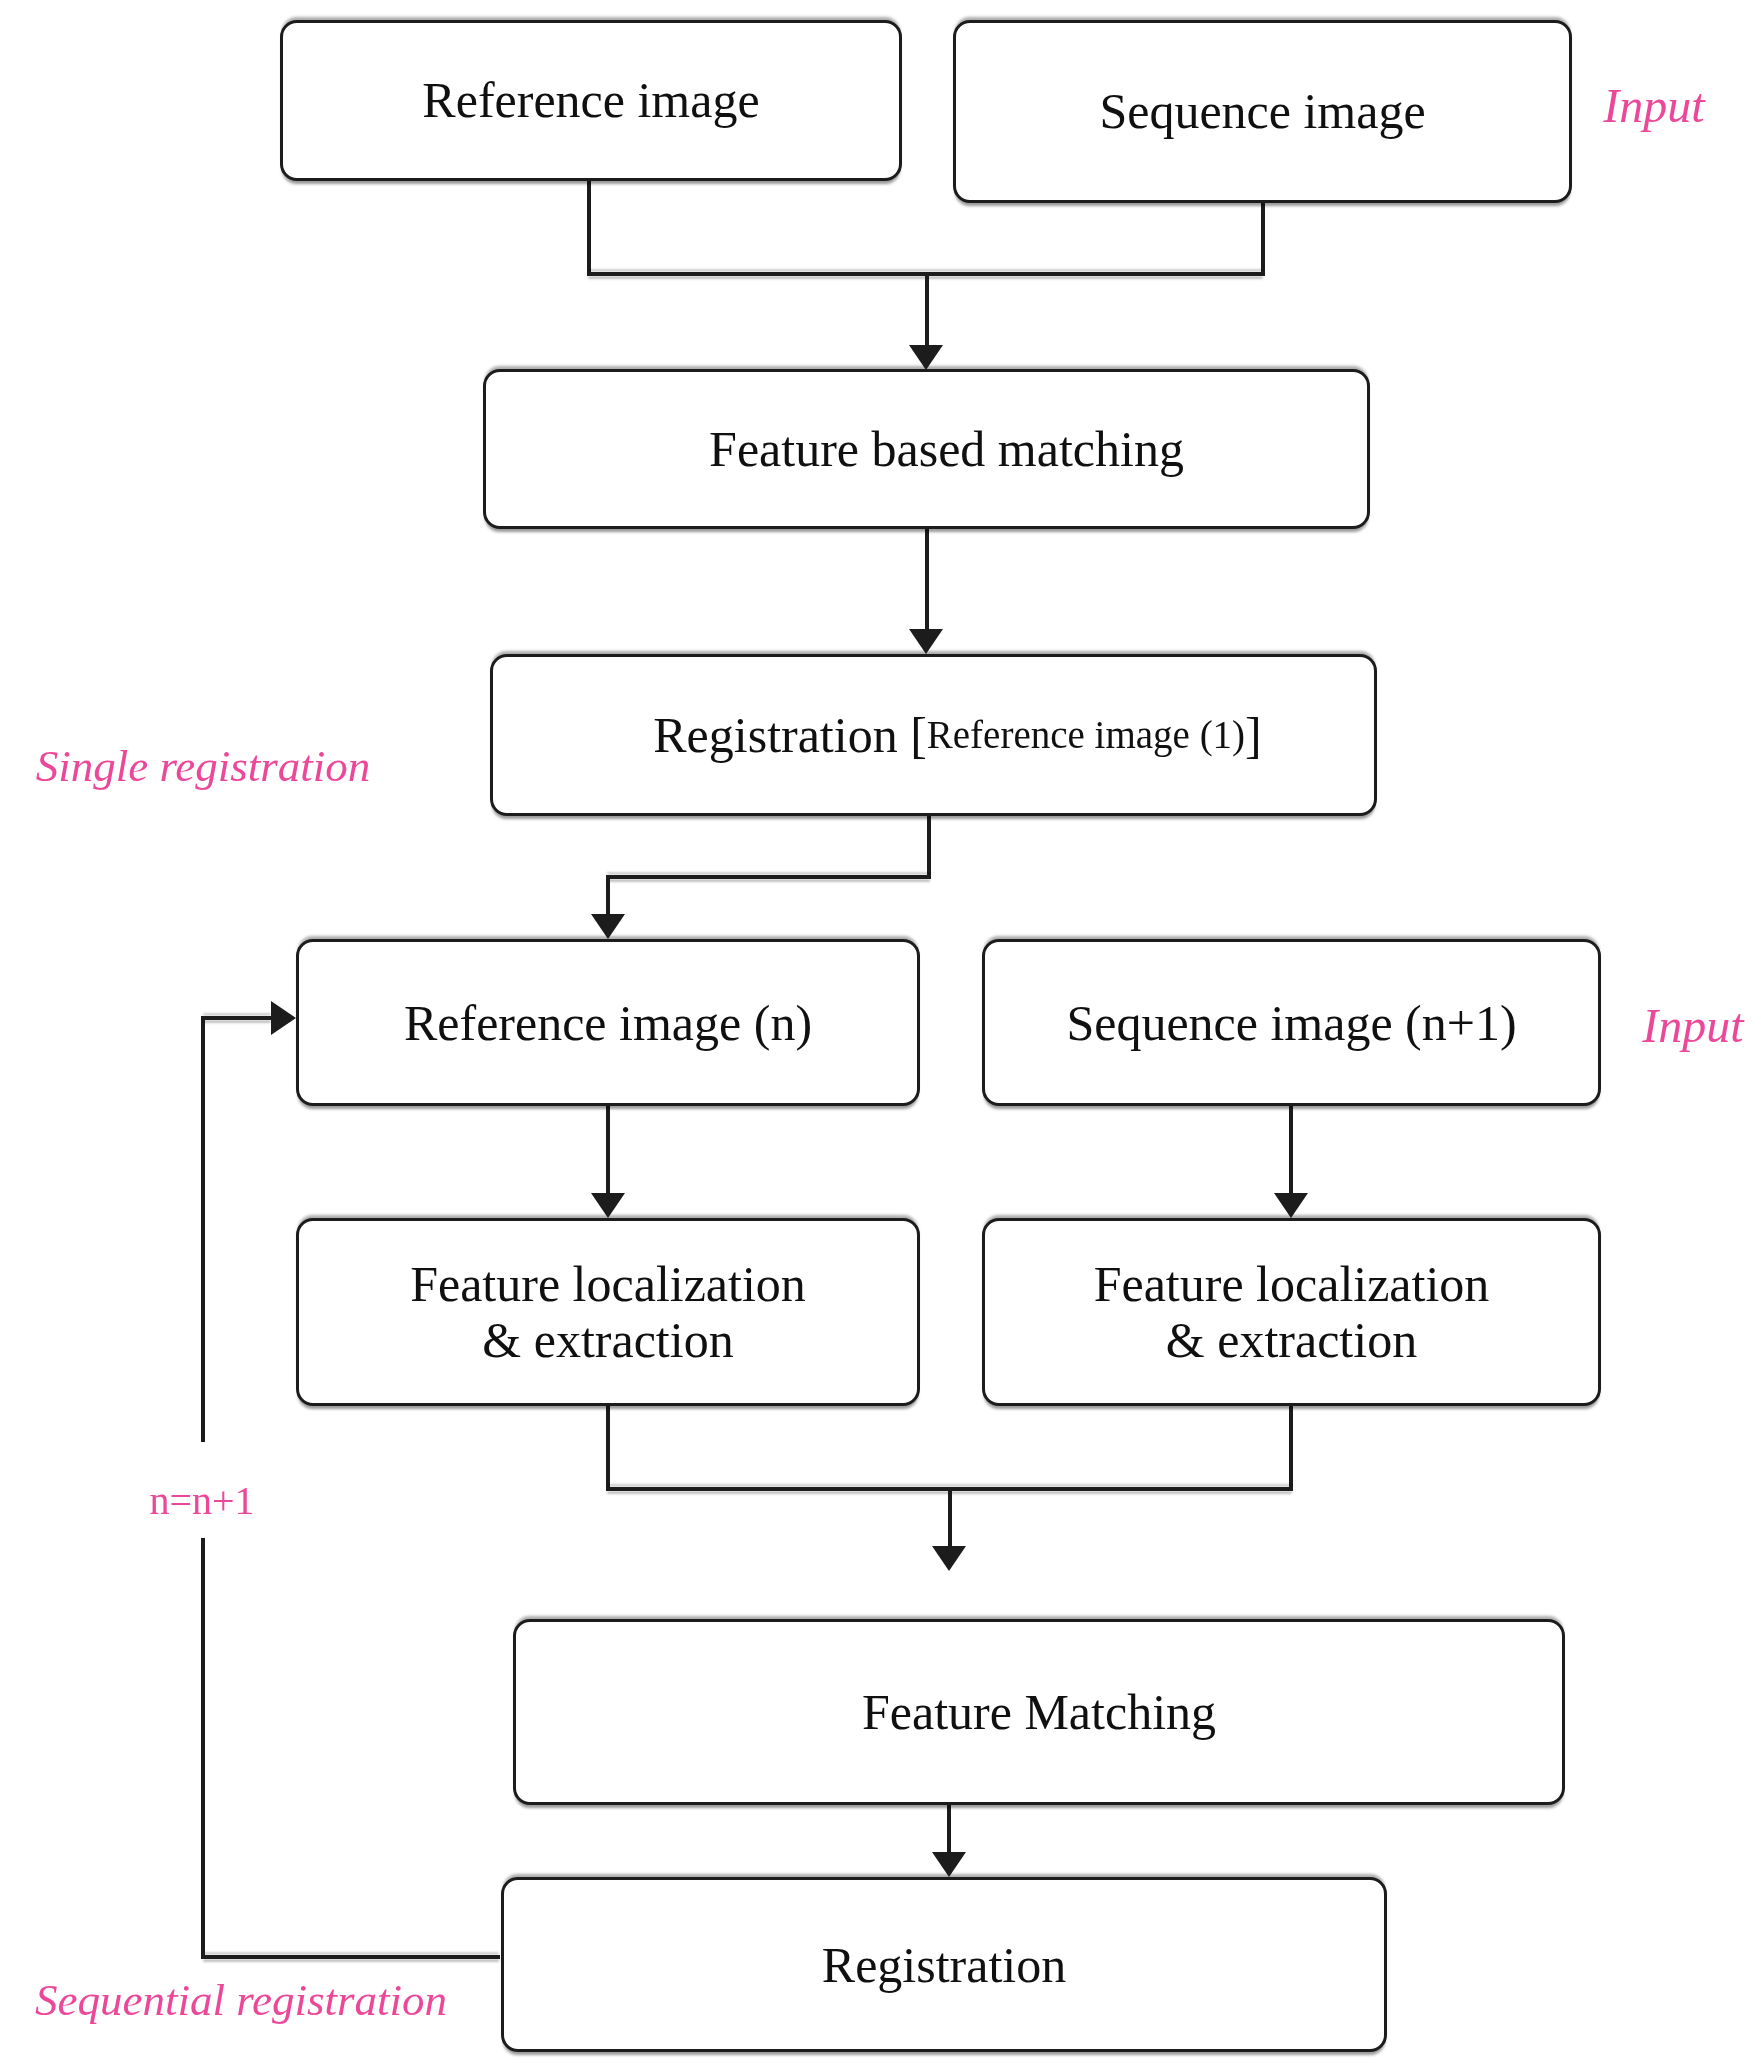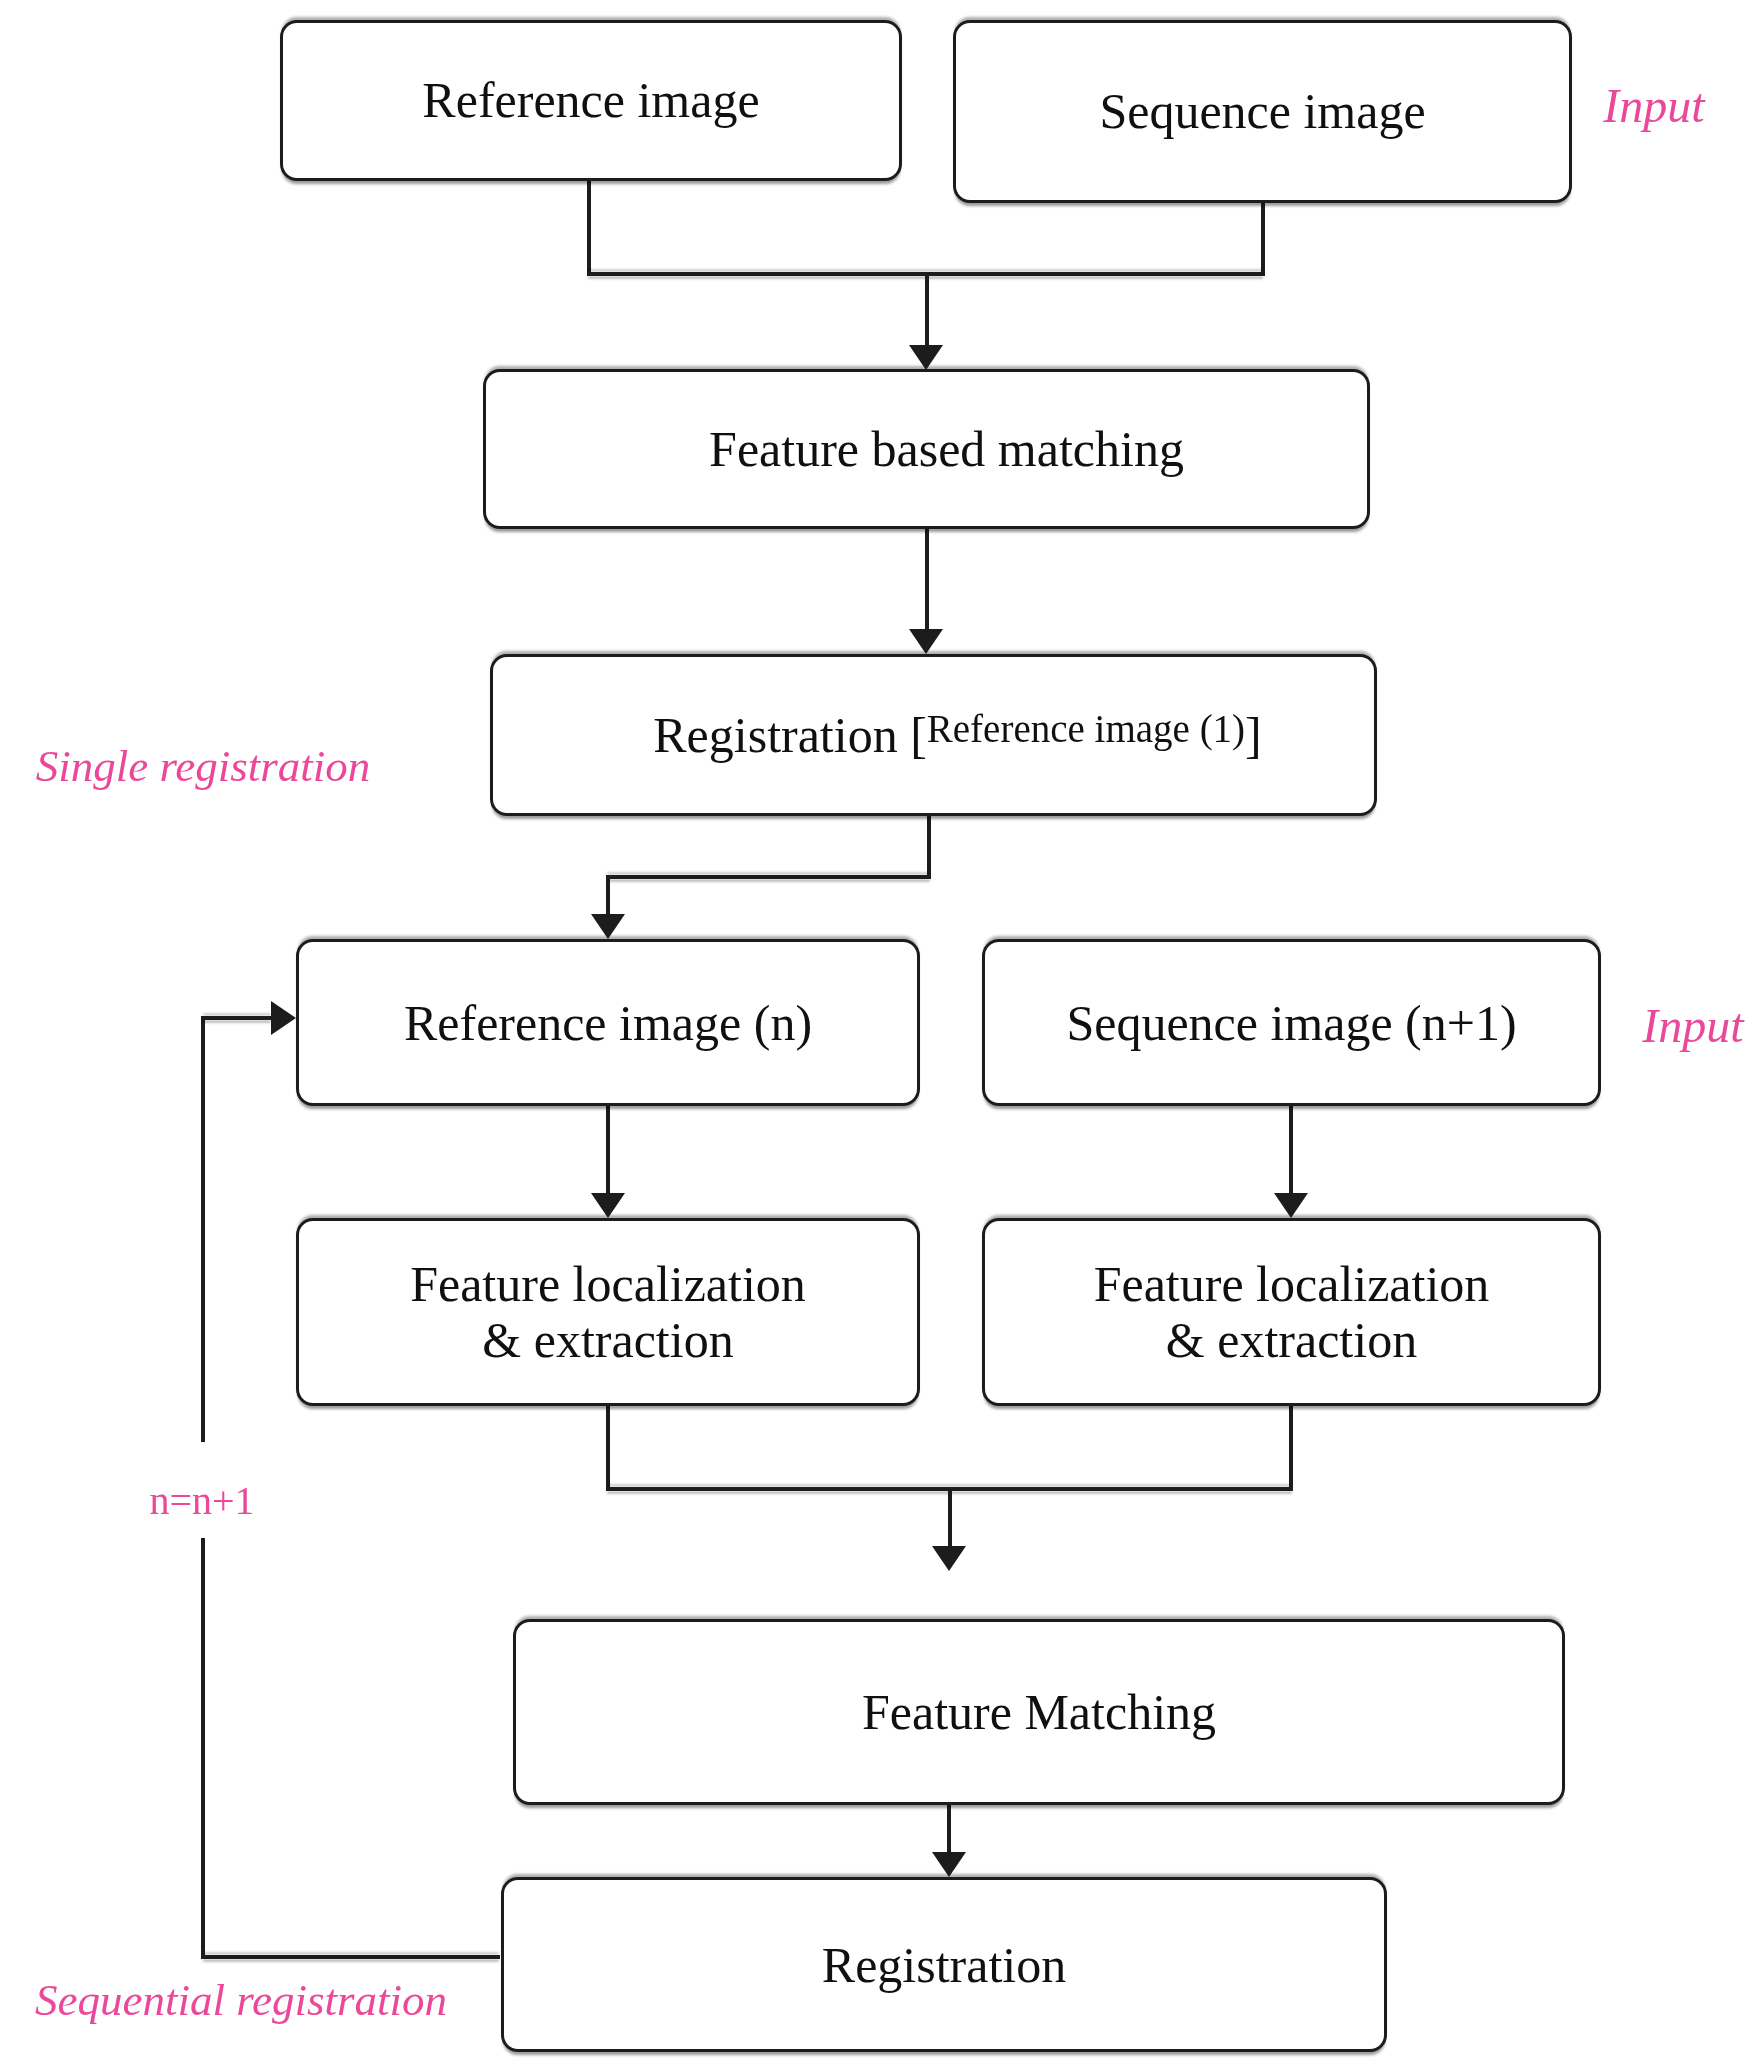--- a/index.html
+++ b/index.html
@@ -40,21 +40,21 @@
   #box-seq1  { left: 953px; top: 19.6px;   width: 619px; height: 183px; }
   #box-fbm   { left: 483px;  top: 369px;  width: 887px; height: 160px; padding-left: 40px; }
   #box-reg1  { left: 490px;  top: 654px; width: 887px; height: 162px; }
   #box-refn  { left: 296px;  top: 939px; width: 624px; height: 167px; }
   #box-seqn  { left: 982px; top: 939px; width: 619px; height: 167px; }
   #box-flexl { left: 296px;  top: 1218px; width: 624px; height: 188px; }
   #box-flexr { left: 982px; top: 1218px; width: 619px; height: 188px; }
   #box-fm    { left: 513px;  top: 1571px; width: 1052px; height: 186px; margin-top: 48px; }
   #box-reg2  { left: 501px;  top: 1877px; width: 886px; height: 175px; }
 
-  .mixed-line { display: flex; align-items: flex-start; margin-left: 48px; }
+  .mixed-line { display: flex; align-items: center; margin-left: 48px; }
   .t-big   { font-size: 50px; }
   .t-small { font-size: 39px; }
 
   
   .line-v, .line-h {
     position: absolute;
     background: #1c1c1c;
     z-index: 1;
   }
   .line-v { width: 3.6px; }

